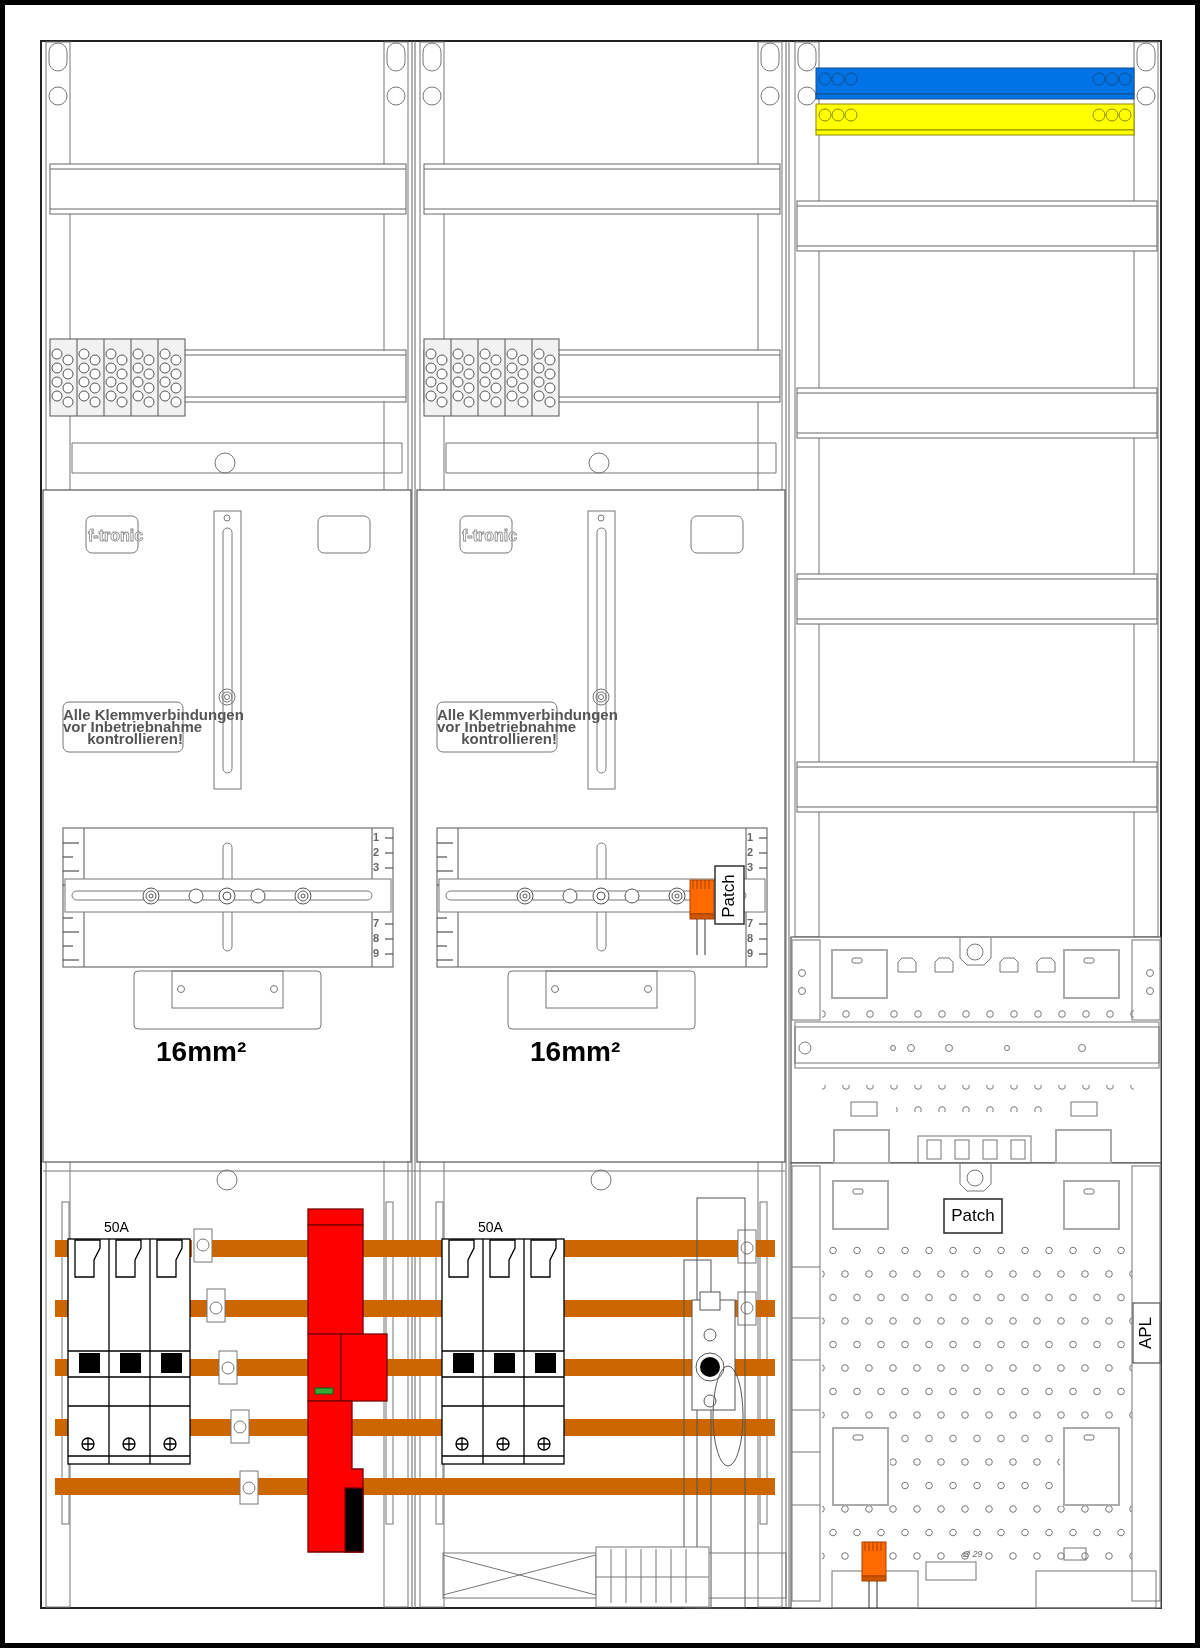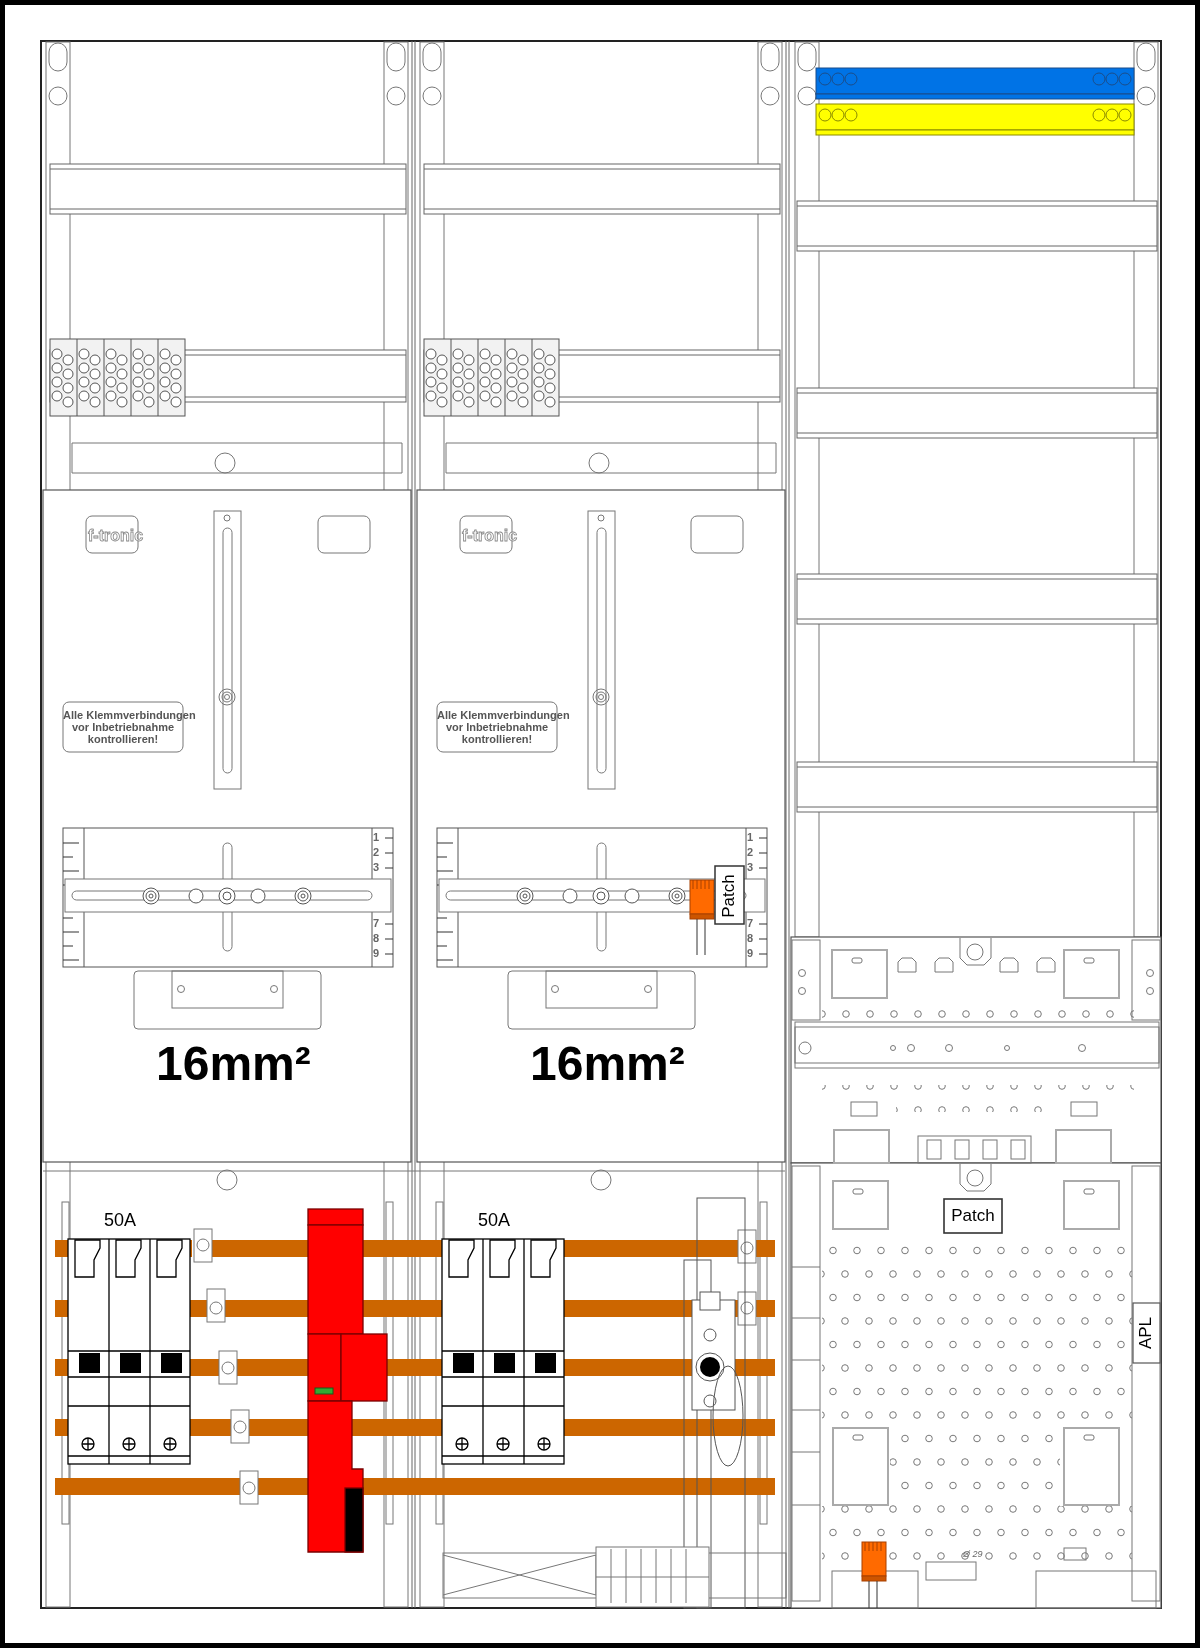--- a/index.html
+++ b/index.html
@@ -1,22 +1,22 @@
 <!DOCTYPE html>
 <html><head>
 <meta charset="utf-8">
 <style>
   html,body{margin:0;padding:0;background:#fff;}
   body{width:1200px;height:1648px;position:relative;overflow:hidden;font-family:"Liberation Sans",sans-serif;}
   .frame{position:absolute;left:0;top:0;width:1190px;height:1638px;border:5px solid #000;background:#fff;}
   svg{position:absolute;left:0;top:0;}
   .lbl{position:absolute;font-family:"Liberation Sans",sans-serif;color:#000;white-space:nowrap;}
-  .big{font-weight:bold;font-size:48px;}
-  .amp{font-size:18px;}
-  .warn{font-size:11px;color:#555;text-align:center;line-height:12px;font-weight:bold;}
+  .big{font-weight:bold;font-size:28px;}
+  .amp{font-size:14px;margin-top:9px;}
+  .warn{font-size:15px;color:#555;text-align:right;line-height:12px;font-weight:bold;}
   .brand{font-size:16px;font-weight:bold;color:#fff;-webkit-text-stroke:0.8px #888;}
   .patch{font-size:17px;}
   .apl{font-size:17px;}
   .vert{transform:rotate(-90deg);transform-origin:center center;}
   .dim{font-size:9px;color:#666;font-style:italic;}
 </style>
 </head>
 <body>
 
 <div class="frame"></div>

